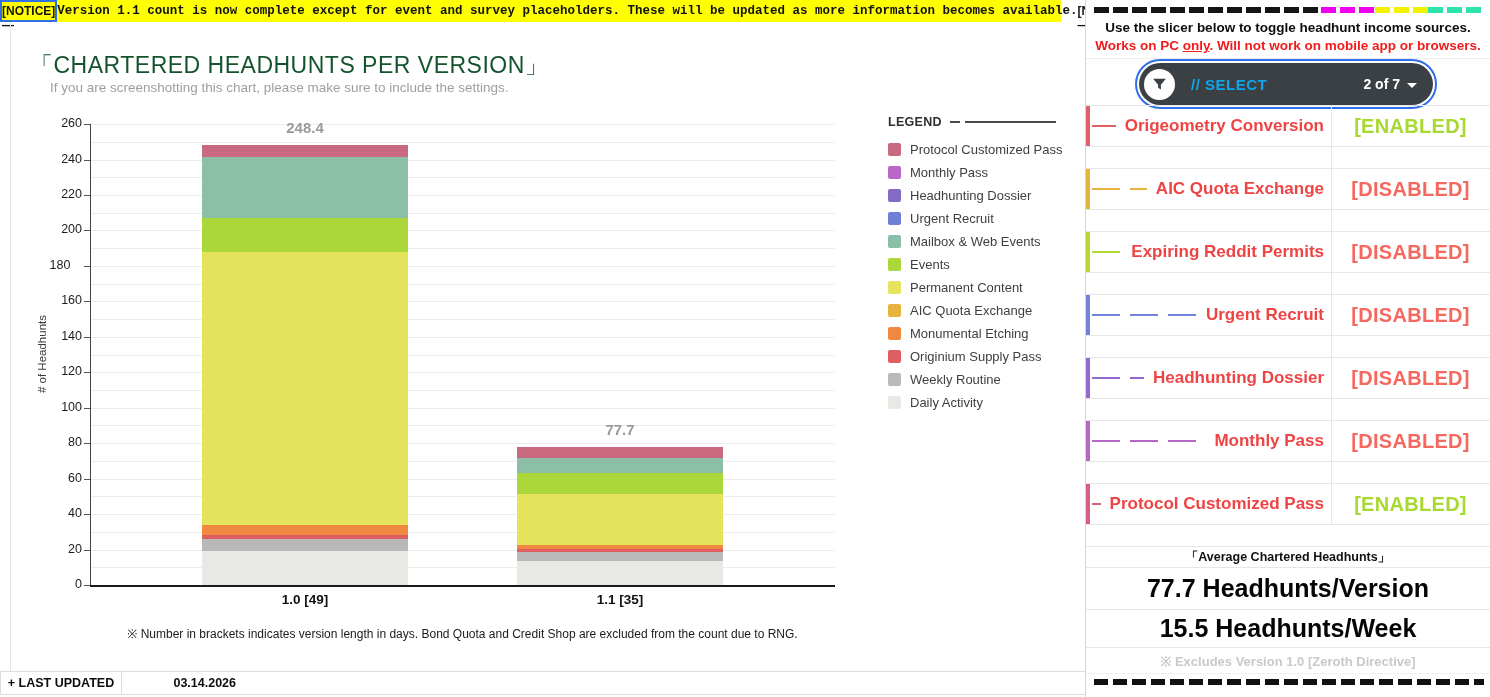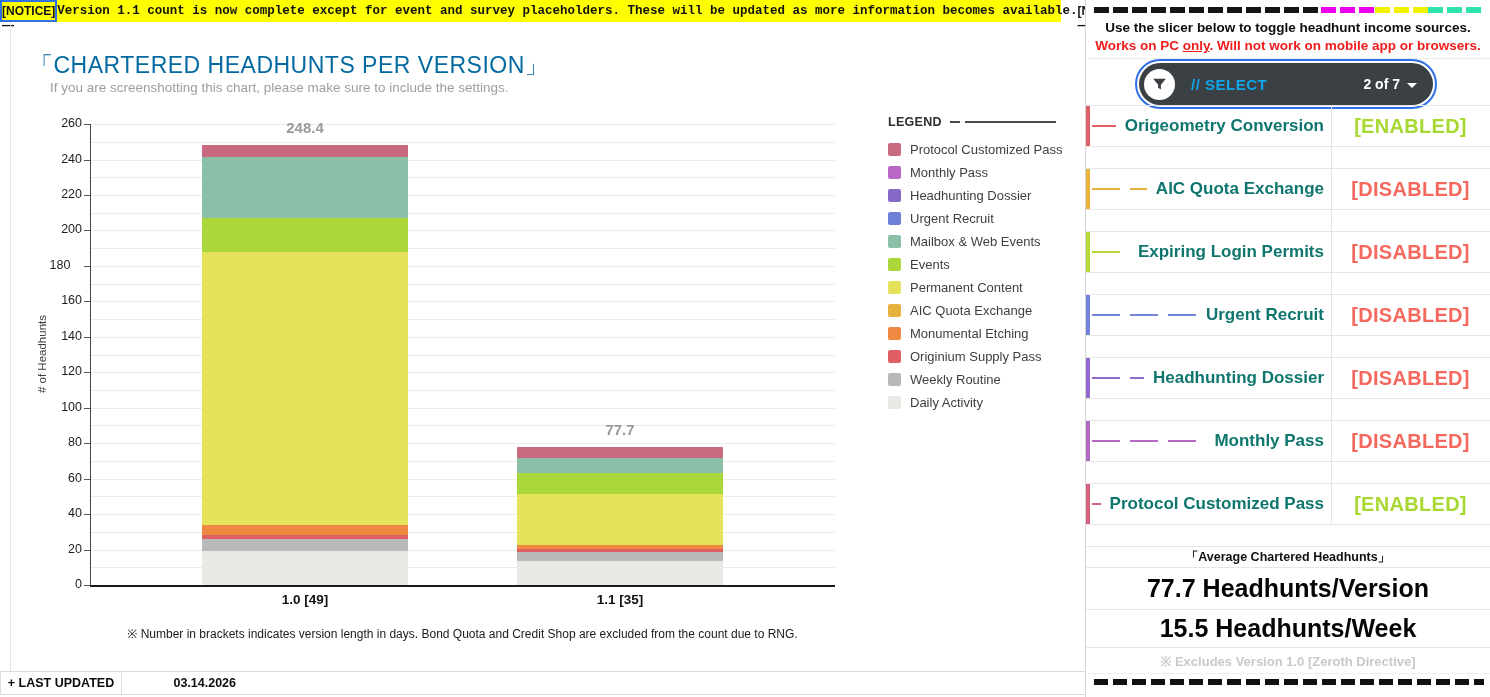--- a/index.html
+++ b/index.html
@@ -10,21 +10,21 @@
   
   #notice-bar { position:absolute; left:0; top:0; width:1061px; height:22px; background:#ffff00; display:flex; align-items:stretch; }
   #notice-cell-left { width:118px; border:2px solid #2f6fe8; display:flex; align-items:center; justify-content:center; font-size:12px; font-weight:700; color:#111; }
   #notice-main { flex:1; display:flex; align-items:center; justify-content:center; font-size:12.5px; font-weight:700; color:#111; white-space:nowrap;font-family:Liberation Mono, monospace; }
   #notice-cell-right { width:150px; display:flex; align-items:center; justify-content:center; font-size:12px; font-weight:700; color:#111; }
 
   .vline { position:absolute; width:1px; background:#e4e4e4; }
   #panel-divider { position:absolute; left:1085px; top:0; width:1px; height:697px; background:#d6d6d6; }
 
   
-  #chart-title { position:absolute; left:30px; top:50px; font-size:23px; color:#0369a1; letter-spacing:0.5px; }
+  #chart-title { position:absolute; left:30px; top:50px; font-size:23px; color:#14532d; letter-spacing:0.5px; }
   #chart-subtitle { position:absolute; left:30px; top:80px; font-size:13.5px; color:#9e9e9e;margin-left:20px; }
 
   
   #chart-layer { position:absolute; left:0; top:0; width:1085px; height:697px; }
   #y-axis-title { position:absolute; left:-8px; top:348px; transform:rotate(-90deg); transform-origin:center; font-size:11.5px; color:#3c3c3c; white-space:nowrap; width:100px; text-align:center; }
   .gridline { position:absolute; height:1px; background:#ececec; }
   .tickmark { position:absolute; width:6px; height:1px; background:#555; }
   .ytick-label { position:absolute; width:44px; text-align:right; font-size:12.5px; color:#1c1c1c; }
   #axis-left { position:absolute; width:1px; background:#444; }
   #axis-bottom { position:absolute; height:2px; background:#1a1a1a; }
@@ -60,21 +60,21 @@
 
   #slicer { position:absolute; left:53px; top:63px; width:294px; height:42px; background:#3b4045; border-radius:21px; display:flex; align-items:center; outline:2px solid #2f6fe8; outline-offset:2px; cursor:pointer; }
   #slicer-icon-circle { width:31px; height:31px; border-radius:50%; background:#fff; margin-left:5px; display:flex; align-items:center; justify-content:center; flex:none; }
   #slicer-label { margin-left:16px; font-size:15px; font-weight:700; color:#0ea5e9; letter-spacing:0.5px; }
   #slicer-count { margin-left:auto; font-size:14px; font-weight:700; color:#fff; }
   #slicer-caret { width:0; height:0; border-left:5px solid transparent; border-right:5px solid transparent; border-top:5px solid #fff; margin:2px 16px 0 7px; }
 
   .slicer-row { position:absolute; left:0; width:404px; height:42px; border-top:1px solid #e6e6e6; border-bottom:1px solid #e6e6e6; display:flex; align-items:center; }
   .accent-bar { width:4px; height:100%; flex:none; }
   .leader { flex:1; height:2px; margin-left:2px; }
-  .row-label { padding:0 7px 0 9px; font-size:17px; font-weight:700; color:#0f766e; white-space:nowrap;text-align:center; }
+  .row-label { padding:0 7px 0 9px; font-size:17px; font-weight:700; color:#ef4444; white-space:nowrap;text-align:center; }
   .row-status { width:159px; flex:none; text-align:center; font-size:20px; font-weight:700; letter-spacing:0.3px; white-space:nowrap; }
   #status-separator { position:absolute; left:245px; top:105px; width:1px; height:420px; background:#e6e6e6; }
 
   #avg-title-row { position:absolute; left:0; right:0; top:546px; height:22px; border-top:1px solid #e6e6e6; border-bottom:1px solid #e6e6e6; display:flex; align-items:center; justify-content:center; font-size:12.5px; font-weight:700; color:#111; }
   #avg-version-row { position:absolute; left:0; right:0; top:568px; height:42px; border-bottom:1px solid #e6e6e6; display:flex; align-items:center; justify-content:center; font-size:25px; font-weight:700; color:#050505; }
   #avg-week-row { position:absolute; left:0; right:0; top:610px; height:38px; border-bottom:1px solid #e6e6e6; display:flex; align-items:center; justify-content:center; font-size:25px; font-weight:700; color:#050505; }
   #avg-excludes-row { position:absolute; left:0; right:0; top:648px; height:26px; border-bottom:1px solid #efefef; display:flex; align-items:center; justify-content:center; font-size:13px; font-weight:700; color:#c9c9c9; }
   #bottom-dash { position:absolute; left:8px; right:6px; top:679px; height:6px;
     background:repeating-linear-gradient(90deg,#111 0 14px,transparent 14px 19px); }
 </style>
@@ -270,21 +270,21 @@
         </div>
         <div class="slicer-row" style="top: 168px;">
           <div class="accent-bar" style="background: rgb(232, 179, 60);"></div>
           <div class="leader" style="background: repeating-linear-gradient(90deg, rgb(232, 179, 60) 0px, rgb(232, 179, 60) 28px, transparent 28px, transparent 38px);"></div>
           <div class="row-label">AIC Quota Exchange</div>
           <div class="row-status" style="color: rgb(245, 104, 94);">[DISABLED]</div>
         </div>
         <div class="slicer-row" style="top: 231px;">
           <div class="accent-bar" style="background: rgb(181, 216, 50);"></div>
           <div class="leader" style="background: repeating-linear-gradient(90deg, rgb(181, 216, 50) 0px, rgb(181, 216, 50) 28px, transparent 28px, transparent 38px);"></div>
-          <div class="row-label">Expiring Login Permits</div>
+          <div class="row-label">Expiring Reddit Permits</div>
           <div class="row-status" style="color: rgb(245, 104, 94);">[DISABLED]</div>
         </div>
         <div class="slicer-row" style="top: 294px;">
           <div class="accent-bar" style="background: rgb(115, 131, 220);"></div>
           <div class="leader" style="background: repeating-linear-gradient(90deg, rgb(115, 131, 220) 0px, rgb(115, 131, 220) 28px, transparent 28px, transparent 38px);"></div>
           <div class="row-label">Urgent Recruit</div>
           <div class="row-status" style="color: rgb(245, 104, 94);">[DISABLED]</div>
         </div>
         <div class="slicer-row" style="top: 357px;">
           <div class="accent-bar" style="background: rgb(148, 104, 204);"></div>

